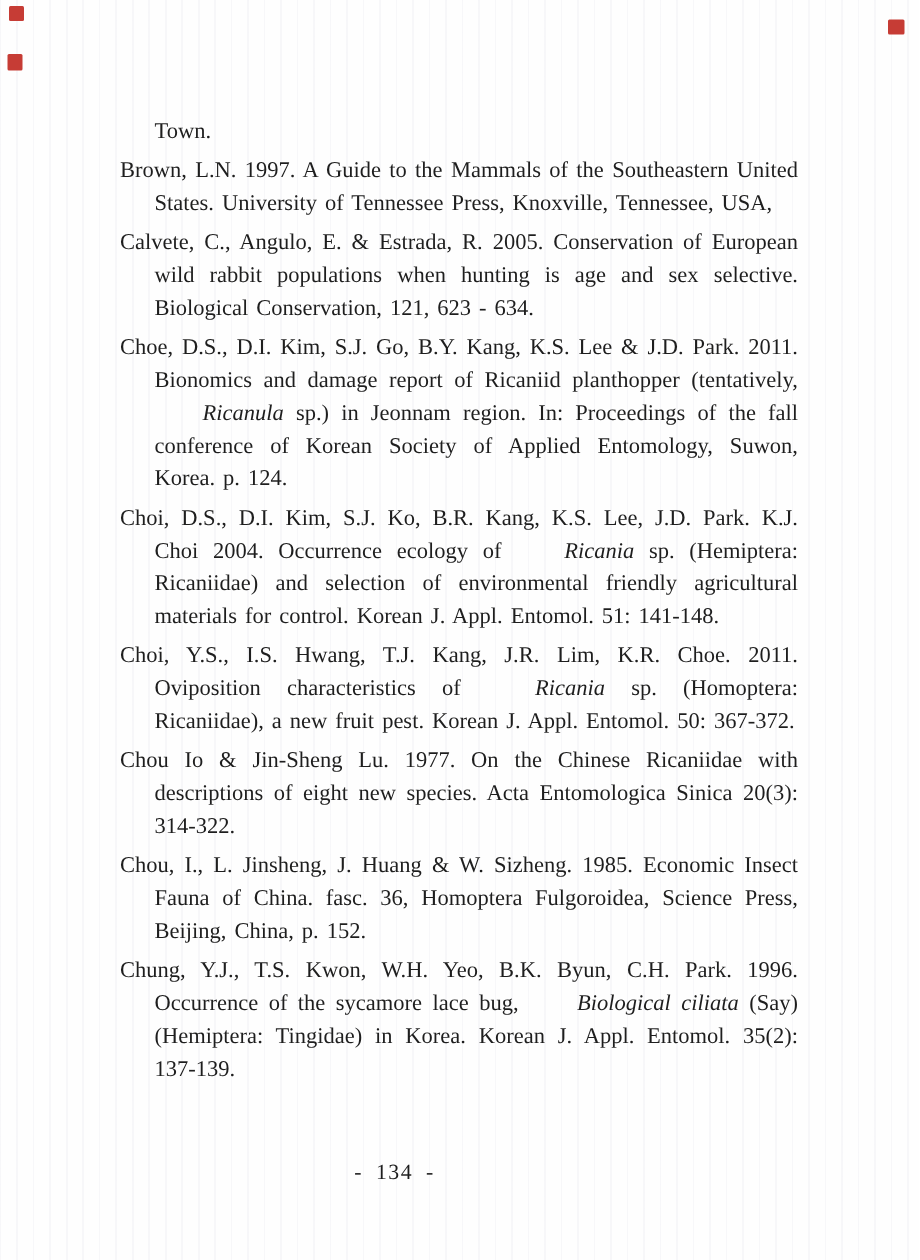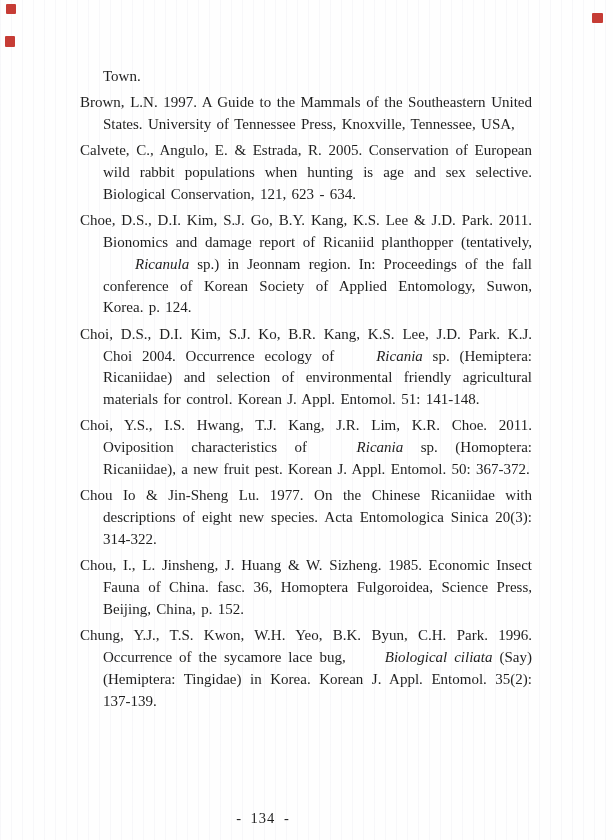--- a/index.html
+++ b/index.html
@@ -25,21 +25,21 @@
   .red-mark {
     position: absolute;
     border-radius: 1px;
   }
   .mark-tl { left: 6px;  top: 4px;  width: 10px; height: 10px; }
   .mark-tr { left: 592px; top: 13px; width: 11px; height: 10px; }
   .mark-l2 { left: 5px;  top: 36px; width: 10px; height: 11px; }
   .text-block {
     position: absolute;
     left: 80px;
-    top: 66px;
+    top: 78px;
     width: 452px;
     font-size: 15px;
     line-height: 21.8px;
     text-align: justify;
     word-spacing: 1.6px;
   }
   .entry {
     margin: 0 0 4.5px 0;
     padding-left: 23px;
     text-indent: -23px;
@@ -53,21 +53,20 @@
   }
   .footer-pagenum {
     position: absolute;
     left: 0;
     top: 774px;
     width: 526px;
     text-align: center;
     font-size: 14.5px;
     letter-spacing: 1px;
     word-spacing: 4px;
-    margin-top: 36px;
   }
 </style>
 </head>
 <body>
 
 <div class="page">
 
   <span class="red-mark mark-tl" style="background-color: rgb(198, 60, 53);"></span>
   <span class="red-mark mark-tr" style="background-color: rgb(198, 60, 53);"></span>
   <span class="red-mark mark-l2" style="background-color: rgb(198, 60, 53);"></span>

